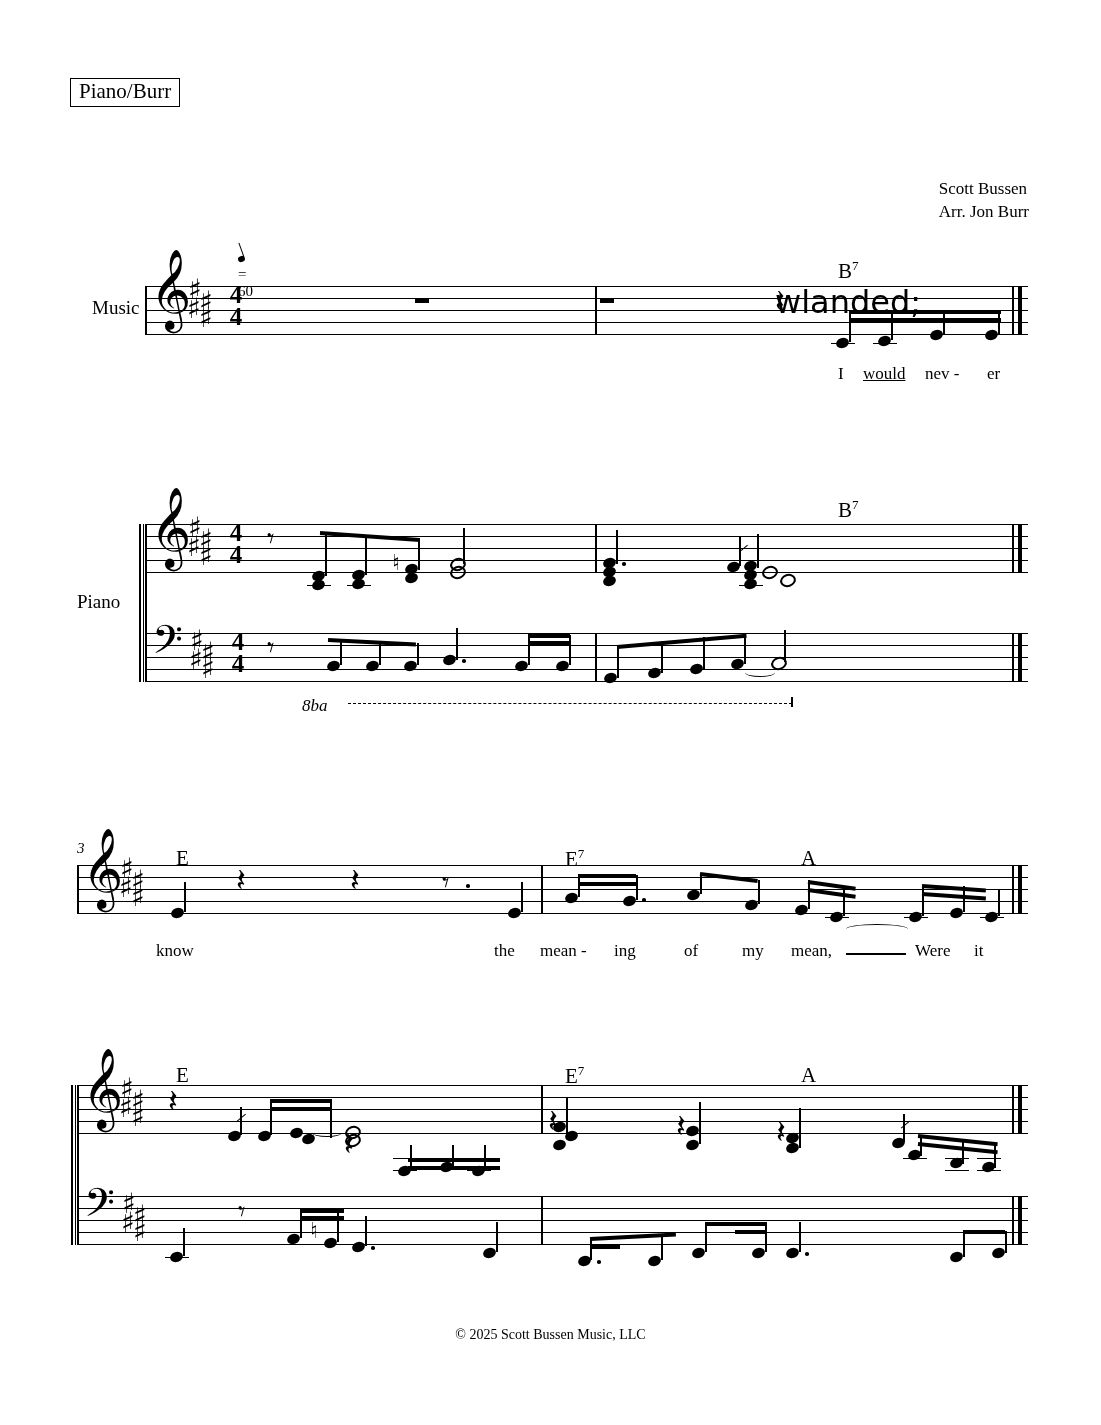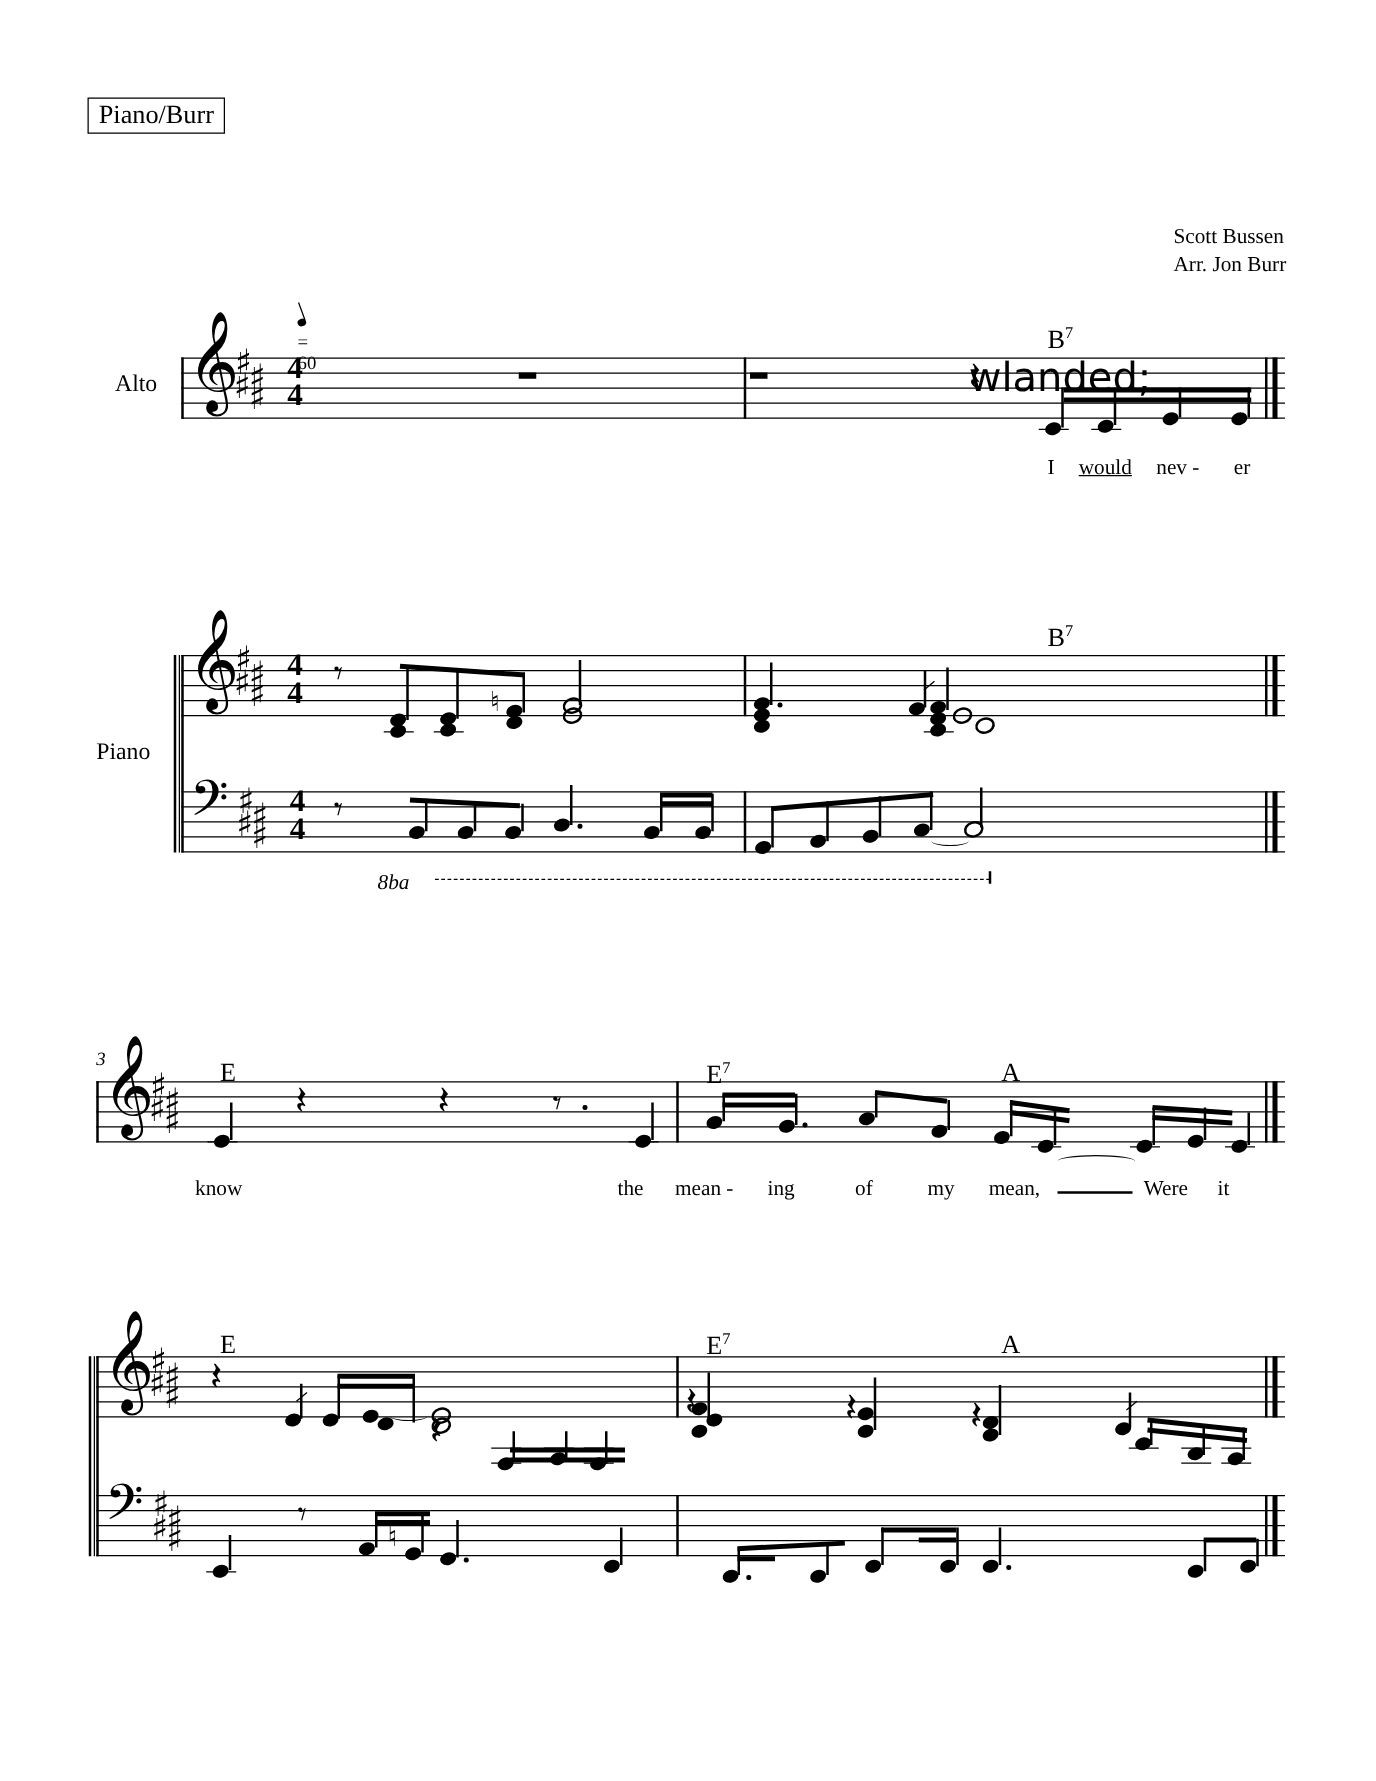--- a/index.html
+++ b/index.html
@@ -265,21 +265,21 @@
     <div>Arr. Jon Burr</div>
   </div>
 
   <div class="sys">
 
     <div class="tempo" style="left:238px; top:249px;">
       <span class="notehd"><span class="stem"></span></span>
       <span>= 60</span>
     </div>
 
-    <div class="instr-name" style="left:92px; top:297px;">Alto</div>
+    <div class="instr-name" style="left:92px; top:297px;">Music</div>
     <div class="staff" style="left:145px; top:286px; width:883px; height:49px;">
       <div class="ln" style="top:0px;"></div>
       <div class="ln" style="top:12px;"></div>
       <div class="ln" style="top:24px;"></div>
       <div class="ln" style="top:36px;"></div>
       <div class="ln" style="top:48px;"></div>
     </div>
     <div class="barline" style="left:145px; top:286px; height:49px;"></div>
     <div class="clef treble" style="left:150px; top:254px;">𝄞</div>
     <div class="sharp" style="left:188px; top:276px;">♯</div>
@@ -690,13 +690,14 @@
     <div class="beam" style="left:963px; top:1230px; width:42px;"></div>
     <div class="nh" style="left:950px; top:1252px;"></div>
     <div class="stm" style="left:963px; top:1231px; height:26px;"></div>
     <div class="nh" style="left:992px; top:1248px;"></div>
     <div class="stm" style="left:1005px; top:1231px; height:22px;"></div>
 
     <div class="barline" style="left:1012px; top:1196px; height:49px;"></div>
     <div class="barline thick" style="left:1018px; top:1196px; height:49px;"></div>
   </div>
 
+  <div class="copyright">© 2025 Scott Bussen Music, LLC</div>
 </div>
 
 </body></html>

